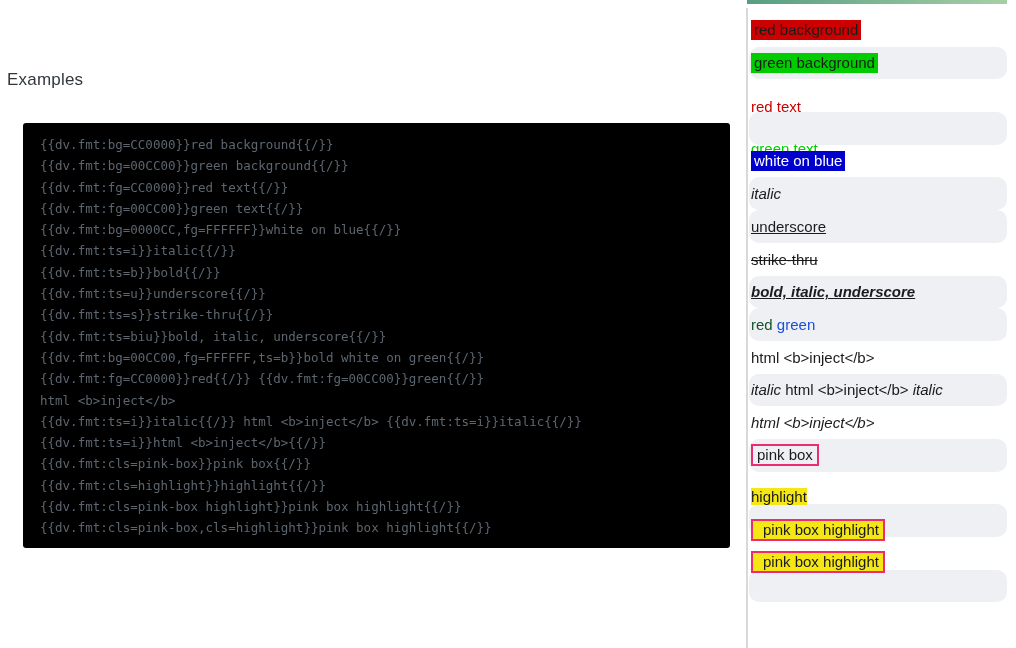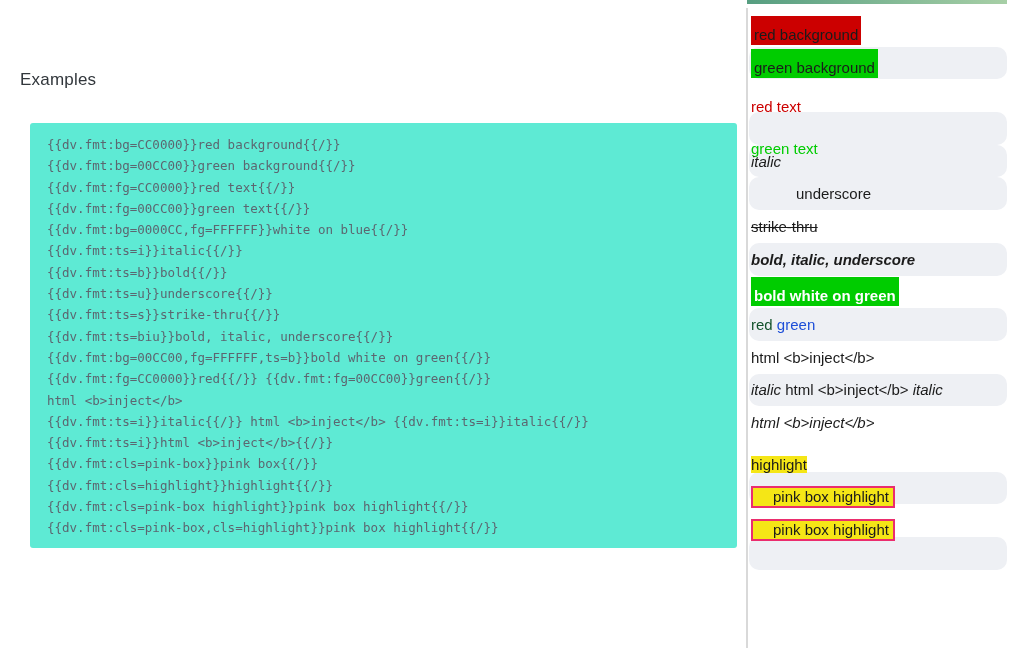--- a/index.html
+++ b/index.html
@@ -7,33 +7,33 @@
     width: 1016px; height: 648px;
     background: #ffffff;
     overflow: hidden;
     position: relative;
     font-family: "Liberation Sans", sans-serif;
   }
 
   
   .heading {
     position: absolute;
-    left: 20px; top: 70px;
+    left: 7px; top: 70px;
     font-size: 17px;
     font-weight: 400;
     color: #32373c;
     margin: 0;
     letter-spacing: 0.2px;
   }
   .code-block {
     position: absolute;
-    left: 30px; top: 123px;
+    left: 23px; top: 123px;
     width: 707px; height: 425px;
     box-sizing: border-box;
-    background: #5eead4;
+    background: #000000;
     border-radius: 3px;
     padding: 11px 10px 10px 17px;
     margin: 0;
     overflow: hidden;
   }
   .code-line {
     font-family: "DejaVu Sans Mono", "Liberation Mono", monospace;
     font-size: 12.5px;
     line-height: 21.3px;
     color: #5c6670;
@@ -63,53 +63,54 @@
     display: flex;
     align-items: center;
     padding-left: 2px;
     box-sizing: border-box;
     font-size: 15px;
     color: #1b1b1b;
     white-space: pre;
   }
   .result-row.stripe { background: var(--stripe, #eef0f4); border-radius: 10px; }
   .fmt { display: inline-block; }
-  .fmt.chip { padding: 10px 3px 2px 3px; }
+  .fmt.chip { padding: 1px 3px 2px 3px; }
   .fmt.pink-box {
     border: 2px solid var(--pink, #eb2d6e);
     padding: 0 4px 1px 4px;
   }
   .fmt.highlight { background: var(--hl, #f5e616); margin-top: 18px; }
-  .fmt.pink-box.highlight { padding: 0 4px 1px 20px; }
+  .fmt.pink-box.highlight { padding: 0 4px 1px 10px; }
 </style>
 </head>
 <body>
 
 <div>
 
   <h2 class="heading">Examples</h2>
 
   <pre class="code-block"><div class="code-line">{{dv.fmt:bg=CC0000}}red background{{/}}</div><div class="code-line">{{dv.fmt:bg=00CC00}}green background{{/}}</div><div class="code-line">{{dv.fmt:fg=CC0000}}red text{{/}}</div><div class="code-line">{{dv.fmt:fg=00CC00}}green text{{/}}</div><div class="code-line">{{dv.fmt:bg=0000CC,fg=FFFFFF}}white on blue{{/}}</div><div class="code-line">{{dv.fmt:ts=i}}italic{{/}}</div><div class="code-line">{{dv.fmt:ts=b}}bold{{/}}</div><div class="code-line">{{dv.fmt:ts=u}}underscore{{/}}</div><div class="code-line">{{dv.fmt:ts=s}}strike-thru{{/}}</div><div class="code-line">{{dv.fmt:ts=biu}}bold, italic, underscore{{/}}</div><div class="code-line">{{dv.fmt:bg=00CC00,fg=FFFFFF,ts=b}}bold white on green{{/}}</div><div class="code-line">{{dv.fmt:fg=CC0000}}red{{/}} {{dv.fmt:fg=00CC00}}green{{/}}</div><div class="code-line">html &lt;b&gt;inject&lt;/b&gt;</div><div class="code-line">{{dv.fmt:ts=i}}italic{{/}} html &lt;b&gt;inject&lt;/b&gt; {{dv.fmt:ts=i}}italic{{/}}</div><div class="code-line">{{dv.fmt:ts=i}}html &lt;b&gt;inject&lt;/b&gt;{{/}}</div><div class="code-line">{{dv.fmt:cls=pink-box}}pink box{{/}}</div><div class="code-line">{{dv.fmt:cls=highlight}}highlight{{/}}</div><div class="code-line">{{dv.fmt:cls=pink-box highlight}}pink box highlight{{/}}</div><div class="code-line">{{dv.fmt:cls=pink-box,cls=highlight}}pink box highlight{{/}}</div></pre>
 
   <div class="panel-top-bar"></div>
 
   <div class="panel-divider"></div>
 
   <div class="result-rows">
       <div class="result-row"><span class="fmt chip" style="background-color: rgb(204, 0, 0);">red background</span></div>
       <div class="result-row stripe"><span class="fmt chip" style="background-color: rgb(0, 204, 0);">green background</span></div>
       <div class="result-row"><span class="fmt" style="color: rgb(204, 0, 0); margin-top: 21px;">red text</span></div>
       <div class="result-row stripe"><span class="fmt" style="color: rgb(0, 204, 0); margin-top: 40px;">green text</span></div>
+      <div class="result-row"><span class="fmt chip" style="color: rgb(255, 255, 255); background-color: rgb(0, 0, 204);">white on blue</span></div>
       <div class="result-row stripe"><span class="fmt" style="font-style: italic;">italic</span></div>
-      <div class="result-row stripe"><span class="fmt" style=" margin-left: 45px;">underscore</span></div>
+      <div class="result-row stripe"><span class="fmt" style="text-decoration: underline;">underscore</span></div>
       <div class="result-row"><span class="fmt" style="text-decoration: line-through;">strike-thru</span></div>
-      <div class="result-row stripe"><span class="fmt" style="font-weight: bold; font-style: italic; ">bold, italic, underscore</span></div>
-      <div class="result-row"><span class="fmt chip" style="color: rgb(255, 255, 255); background-color: rgb(0, 204, 0); font-weight: bold;">bold white on green</span></div>
+      <div class="result-row stripe"><span class="fmt" style="font-weight: bold; font-style: italic; text-decoration: underline;">bold, italic, underscore</span></div>
       <div class="result-row stripe"><span class="fmt" style="color: #14532d;">red</span><span class="fmt"> </span><span class="fmt" style="color: #1d4ed8;">green</span></div>
       <div class="result-row"><span class="fmt">html &lt;b&gt;inject&lt;/b&gt;</span></div>
       <div class="result-row stripe"><span class="fmt" style="font-style: italic;">italic</span><span class="fmt"> html &lt;b&gt;inject&lt;/b&gt; </span><span class="fmt" style="font-style: italic;">italic</span></div>
       <div class="result-row"><span class="fmt" style="font-style: italic;">html &lt;b&gt;inject&lt;/b&gt;</span></div>
+      <div class="result-row stripe"><span class="fmt pink-box">pink box</span></div>
       <div class="result-row"><span class="fmt highlight">highlight</span></div>
       <div class="result-row stripe"><span class="fmt pink-box highlight">pink box highlight</span></div>
       <div class="result-row"><span class="fmt pink-box highlight">pink box highlight</span></div>
       <div class="result-row stripe"></div>
     </div>
 </div>
 
 </body></html>

